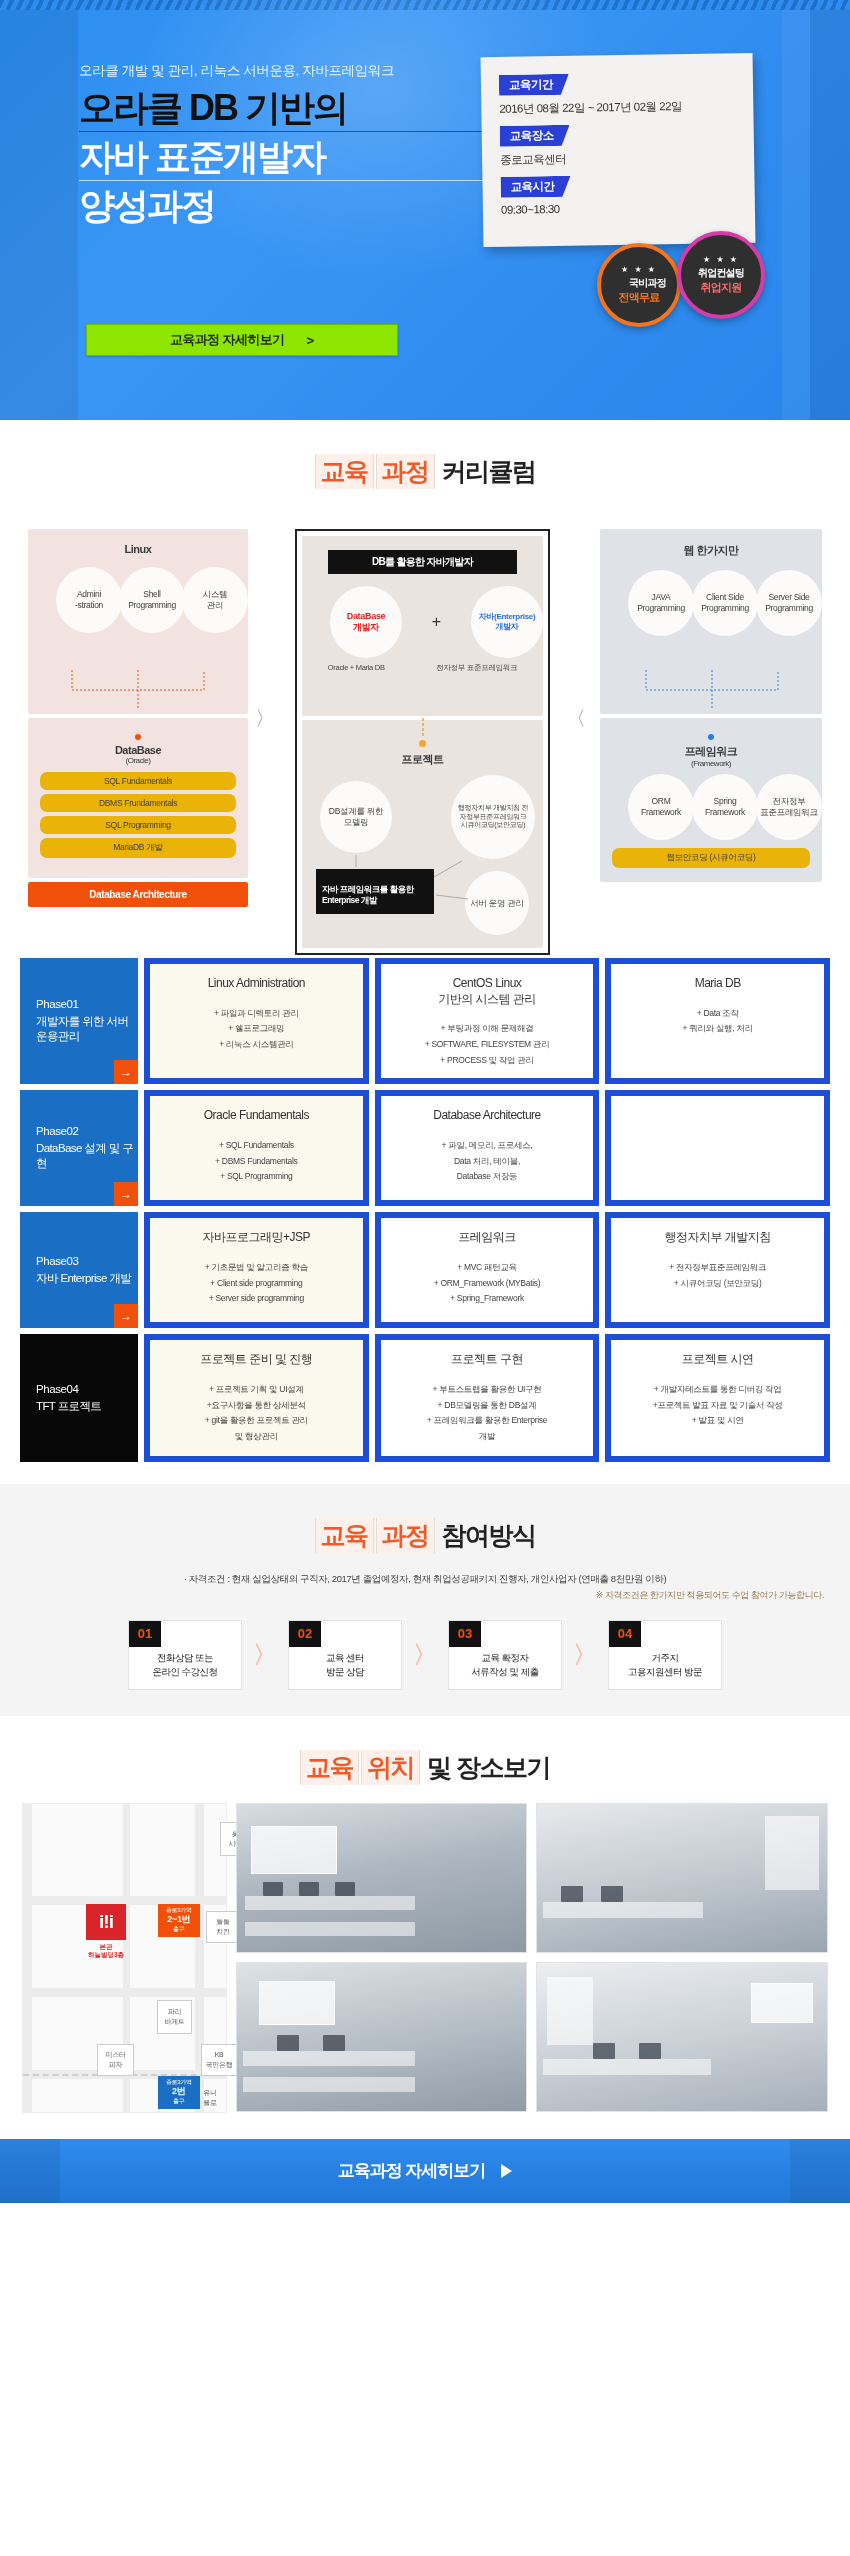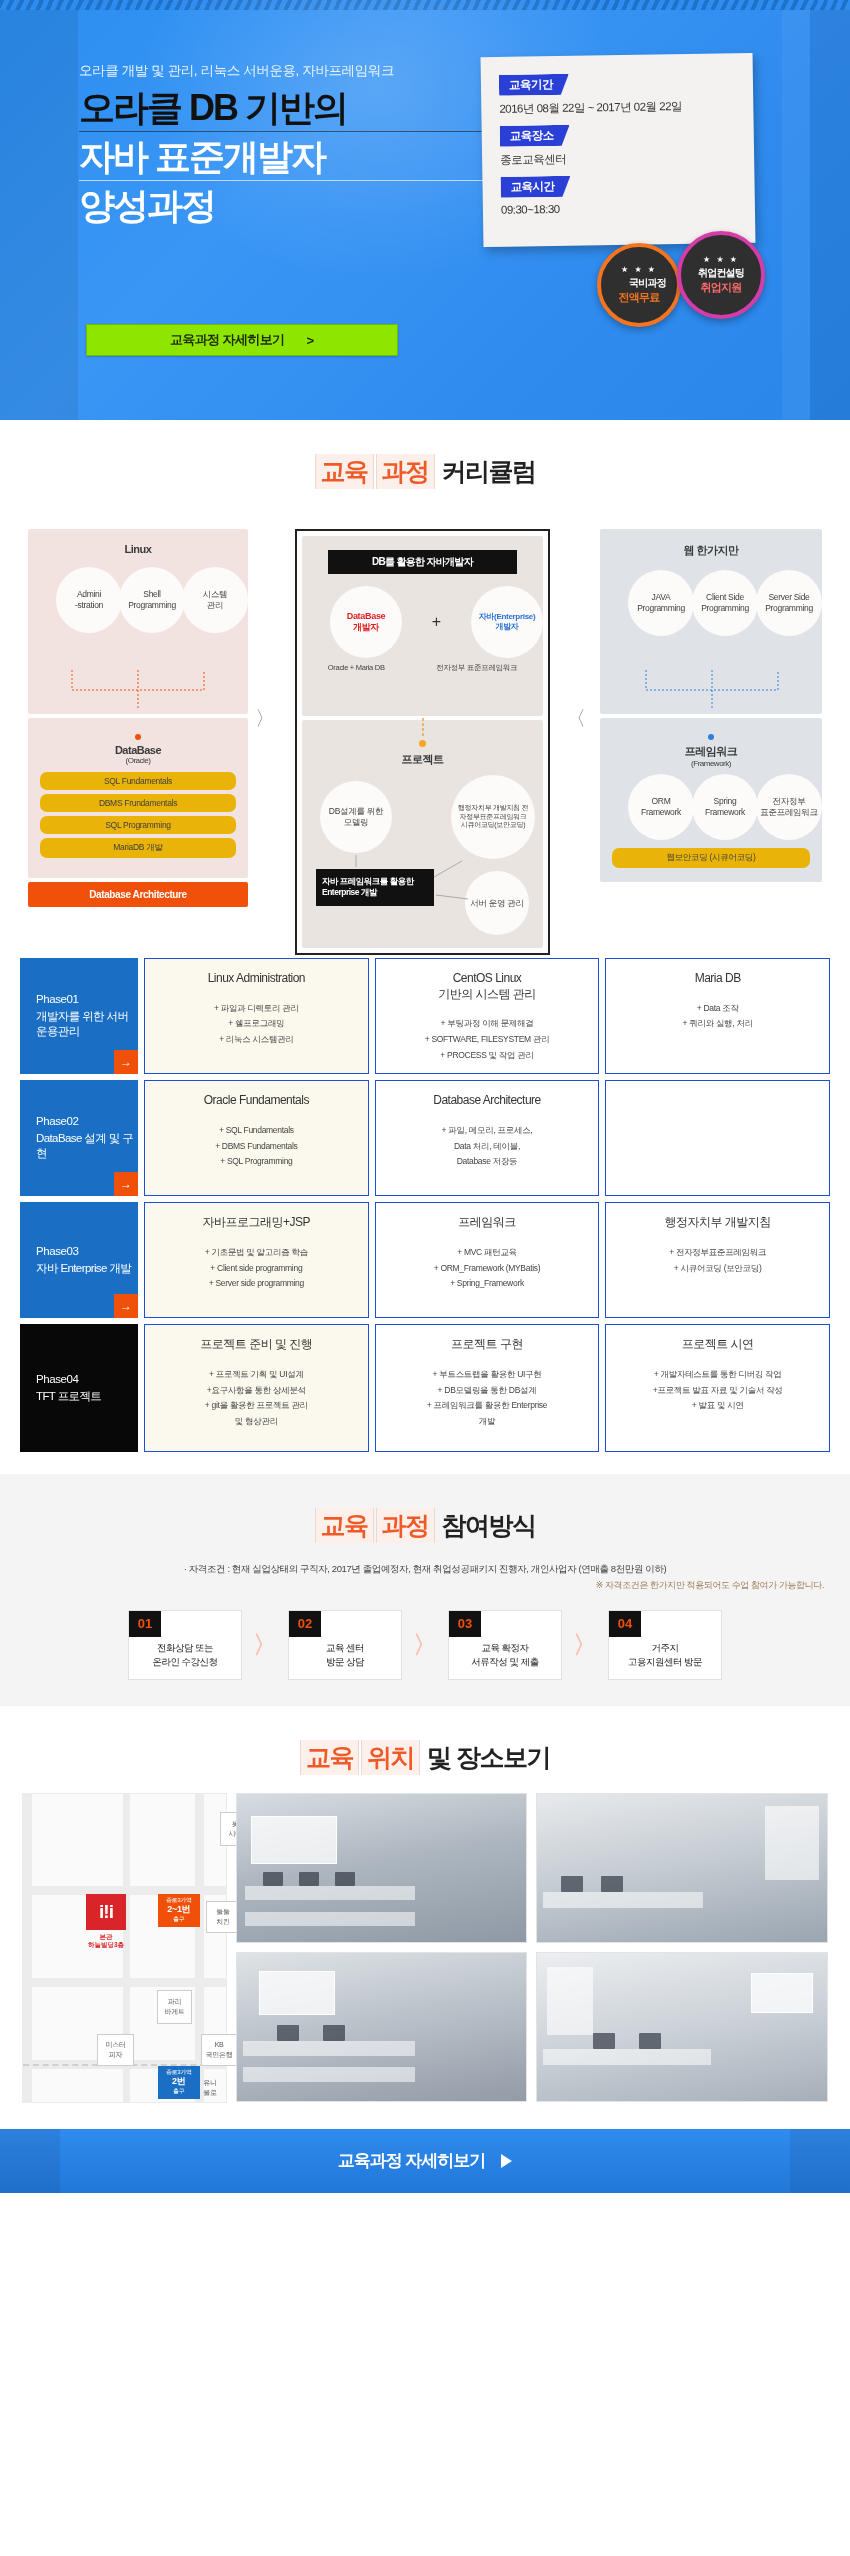--- a/index.html
+++ b/index.html
@@ -131,21 +131,21 @@
     min-height:116px;
   }
   .prow.dark .pleft { background:#080808; }
   .pleft .p1 { font-size:11.5px; letter-spacing:-0.4px; margin-bottom:4px; }
   .pleft .p2 { font-size:11.5px; letter-spacing:-0.6px; }
   .parrow {
     position:absolute; right:0; bottom:0; width:24px; height:24px; background:#f0500a;
     color:#fff; font-size:12px; display:flex; align-items:center; justify-content:center;
   }
   .pcell {
-    flex:1 1 0; border:1px solid #1d4ed8; background:#fff; padding:12px 12px 10px;
+    flex:1 1 0; border:6px solid #1d4ed8; background:#fff; padding:12px 12px 10px;
     text-align:center; min-height:116px;
   }
   .pcell.tint { background:#fbf9ee; }
   .pcell .ch { font-size:12px; color:#333; letter-spacing:-0.5px; line-height:1.3; margin-bottom:14px; }
   .pcell .ci { font-size:8.5px; color:#444; letter-spacing:-0.3px; line-height:1.85; text-align:center; }
 
   
   .part { background:#f4f4f4; padding:0 0 26px; margin-top:22px; }
   .part .cond {
     text-align:center; font-size:9.5px; color:#444; letter-spacing:-0.4px; line-height:1.6;
@@ -332,21 +332,21 @@
         <div style="width:7px;height:7px;border-radius:50%;background:#f5a623;margin:4px auto 5px;"></div>
         <div class="pnl-title" style="font-size:11px;">프로젝트</div>
         <div style="position:relative;height:170px;margin-top:6px;">
           <div class="circ" style="position:absolute;left:18px;top:8px;width:72px;height:72px;padding:0 6px;">
             <span>DB설계를 위한 모델링</span>
           </div>
           <div class="circ" style="position:absolute;right:8px;top:2px;width:84px;height:84px;font-size:7px;padding:0 5px;">
             <span>행정자치부 개발지침 전자정부표준프레임워크 시큐어코딩(보안코딩)</span>
           </div>
           <div style="position:absolute;left:14px;top:96px;width:118px;background:#111;color:#fff;font-size:8.5px;font-weight:bold;padding:7px 6px;letter-spacing:-0.5px;line-height:1.35;">
-            <span style="display:block;">자바 프레임워크를 활용한</span>
+            <span style="display:block;margin-top:8px;">자바 프레임워크를 활용한</span>
             <span style="display:block;">Enterprise 개발</span>
           </div>
           <div class="circ" style="position:absolute;right:14px;top:98px;width:64px;height:64px;">
             <span>서버 운영 관리</span>
           </div>
           <svg width="240" height="170" style="position:absolute;left:0;top:0;pointer-events:none;">
             <path d="M54,82 L54,94" stroke="#aaa" stroke-width="1" fill="none"></path>
             <path d="M160,88 L132,104" stroke="#aaa" stroke-width="1" fill="none"></path>
             <path d="M134,122 L166,126" stroke="#aaa" stroke-width="1" fill="none"></path>
           </svg>

